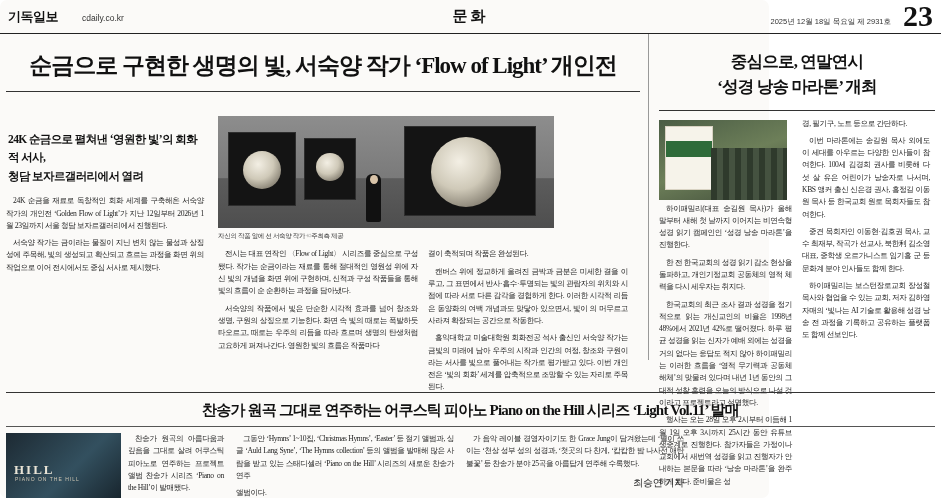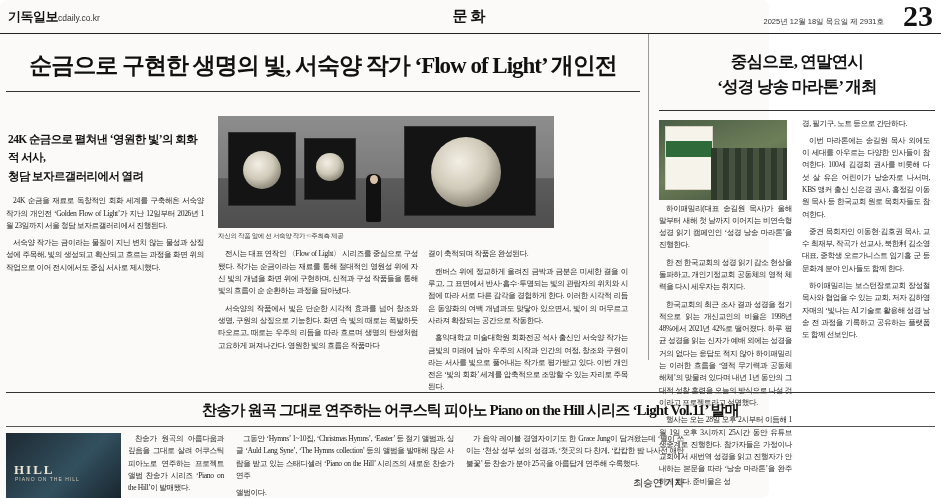--- a/index.html
+++ b/index.html
@@ -39,37 +39,37 @@
     font-weight: bold;
     font-size: 13px;
     letter-spacing: -0.5px;
     margin-left: 8px;
     color: #111;
   }
   .masthead-url {
     font-family: "Liberation Sans", sans-serif;
     font-size: 8.5px;
     color: #333;
-    margin-left: 0;
+    margin-left: 24px;
     padding-top: 3px;
   }
   .masthead-section {
     position: absolute;
     left: 0; right: 0;
     text-align: center;
     font-size: 15px;
     font-weight: bold;
     letter-spacing: 3px;
     color: #111;
   }
   .masthead-right {
     margin-left: auto;
     display: flex;
     align-items: flex-end;
-    gap: 19px;
+    gap: 12px;
     margin-right: 8px;
   }
   .masthead-date {
     font-family: "Liberation Sans", sans-serif;
     font-size: 7.5px;
     color: #333;
     padding-bottom: 4px;
   }
   .masthead-pageno {
     font-family: "Liberation Serif", serif;

